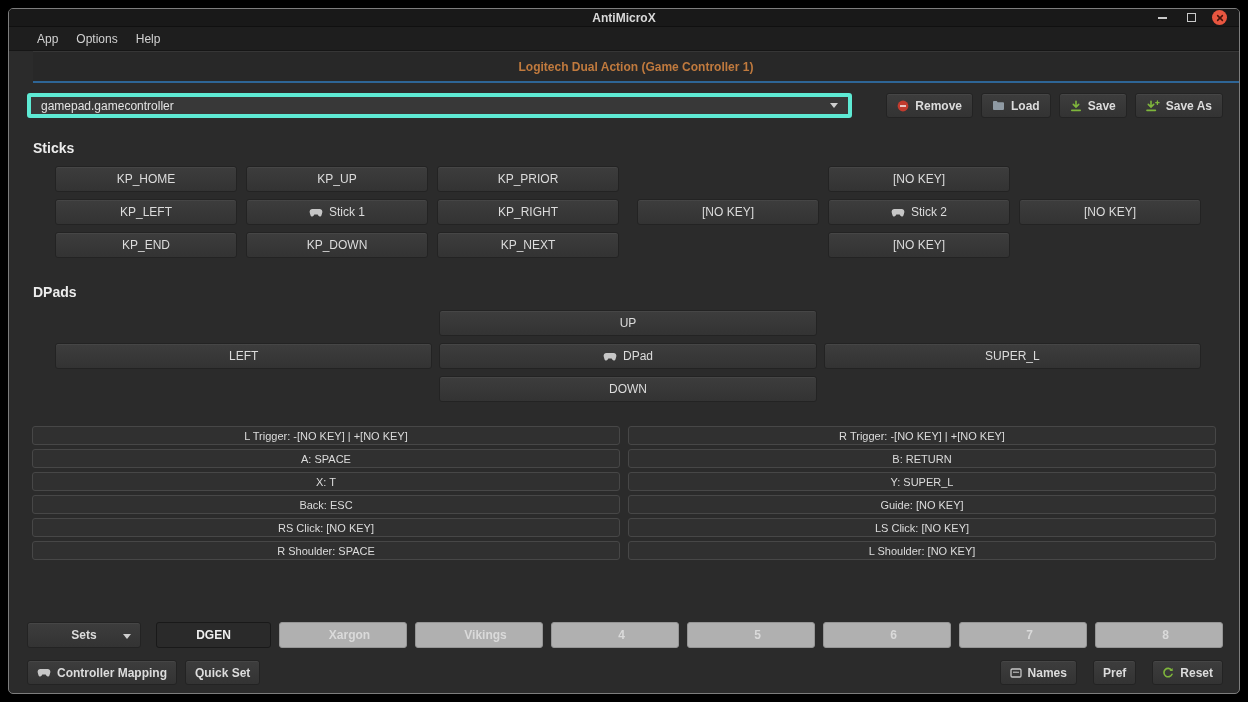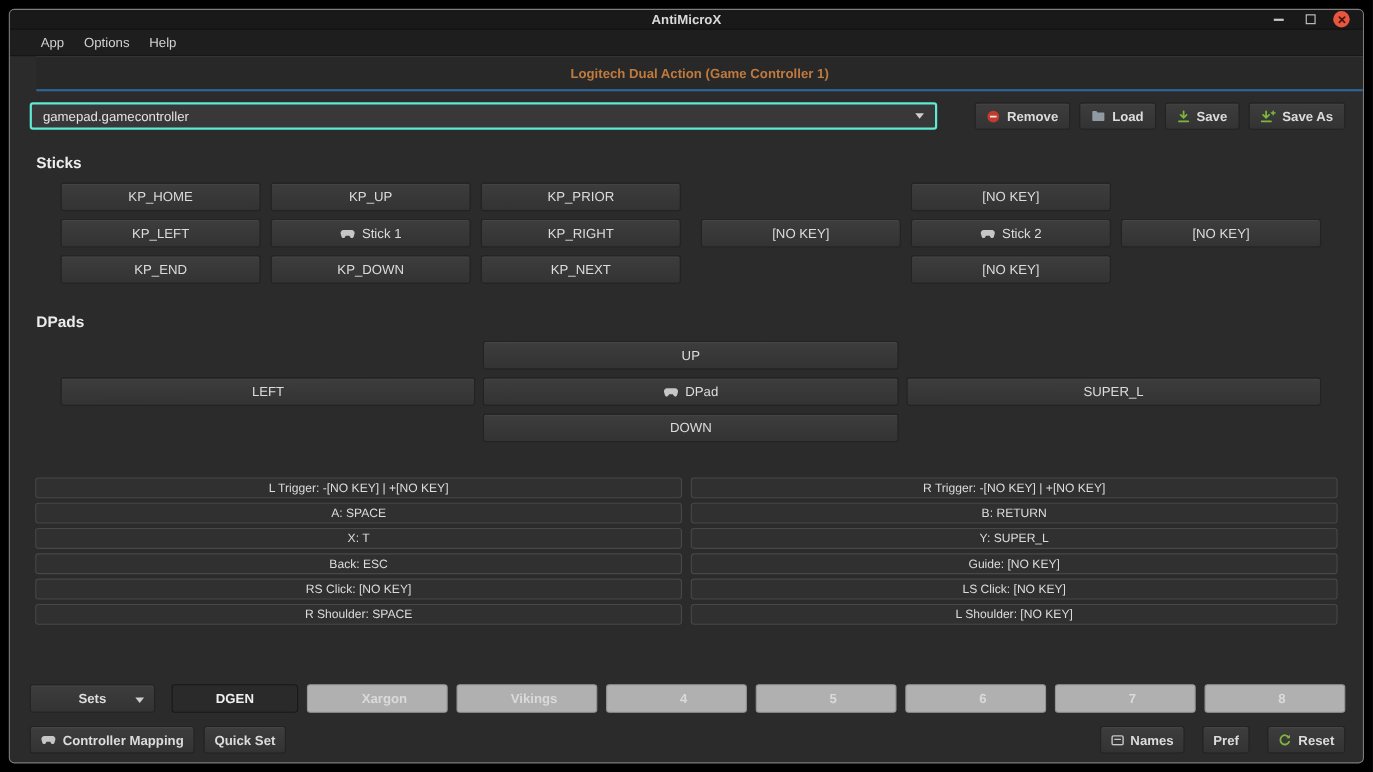--- a/index.html
+++ b/index.html
@@ -57,42 +57,42 @@
     border: 1px solid #232323;
     border-radius: 3px;
     color: #dcdcdc; font-size: 12px;
     display: flex; align-items: center; justify-content: center; gap: 6px;
     box-shadow: inset 0 1px 0 rgba(255,255,255,.05);
     cursor: pointer; font-family: inherit; white-space: nowrap;
   }
   
   .profile-row { display: flex; align-items: center; padding: 0 16px 0 18px; margin-top: 10px; gap: 8px; flex: 0 0 auto; }
   .combobox {
-    flex: 1; height: 25px; background: #383838; border: 2px solid #5eead4; border-radius: 3px;
+    flex: 1; height: 25px; background: #383838; border: 4px solid #5eead4; border-radius: 3px;
     display: flex; align-items: center; padding: 0 10px; margin-right: 26px;
     color: #e3e3e3; font-size: 12px; cursor: pointer;
   }
   .combo-arrow { margin-left: auto; width: 0; height: 0; border-left: 4px solid transparent; border-right: 4px solid transparent; border-top: 5px solid #cfcfcf; }
   .tool-btn { height: 25px; padding: 0 10px; font-weight: 600; }
   
   .section-label { font-size: 14px; font-weight: bold; color: #ececec; margin-left: 24px; }
   .sticks-label { margin-top: 22px; }
   .dpads-label { margin-top: 26px; }
   .stick-grid {
     display: grid; grid-template-columns: 1fr 1fr 1fr 0px 1fr 1fr 1fr;
     column-gap: 9px; row-gap: 7px; margin: 10px 38px 0 46px; flex: 0 0 auto;
   }
   .dpad-grid { display: grid; grid-template-columns: repeat(3, 1fr); gap: 7px; margin: 10px 38px 0 46px; flex: 0 0 auto; }
   .grid-btn { height: 26px; }
   .a11{grid-area:1/1}.a12{grid-area:1/2}.a13{grid-area:1/3}.a16{grid-area:1/6}
   .a21{grid-area:2/1}.a22{grid-area:2/2}.a23{grid-area:2/3}.a25{grid-area:2/5}.a26{grid-area:2/6}.a27{grid-area:2/7}
   .a31{grid-area:3/1}.a32{grid-area:3/2}.a33{grid-area:3/3}.a36{grid-area:3/6}
   .d12{grid-area:1/2}.d21{grid-area:2/1}.d22{grid-area:2/2}.d23{grid-area:2/3}.d32{grid-area:3/2}
   
-  .mapping-cols { display: flex; gap: 8px; padding: 0 23px; margin-top: 32px; flex: 0 0 auto; }
+  .mapping-cols { display: flex; gap: 8px; padding: 0 23px; margin-top: 24px; flex: 0 0 auto; }
   .map-col { flex: 1; display: flex; flex-direction: column; gap: 4px; }
   .map-btn { height: 19px; font-size: 11px; background: #303030; border: 1px solid #474747; box-shadow: none; }
   
   .sets-row { display: flex; align-items: center; gap: 8px; padding: 0 16px 0 18px; margin-top: auto; flex: 0 0 auto; }
   .sets-dropdown { width: 114px; height: 26px; position: relative; font-weight: 600; margin-right: 7px; }
   .sets-chev { position: absolute; right: 9px; top: 11px; width: 0; height: 0; border-left: 4px solid transparent; border-right: 4px solid transparent; border-top: 5px solid #cfcfcf; }
   .set-btn { flex: 1; height: 26px; font-weight: 600; }
   .set-btn.active { background: #2a2a2a; border-color: #191919; color: #f0f0f0; box-shadow: none; }
   .set-btn.light {
     background: var(--set-inactive-bg, #b0b0b0);

